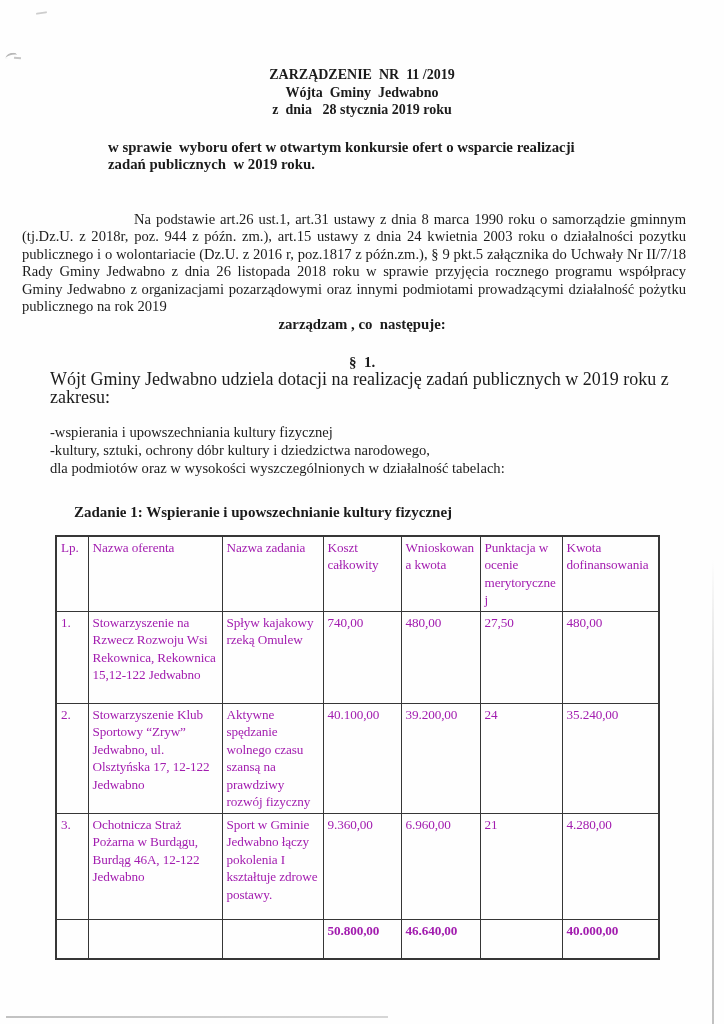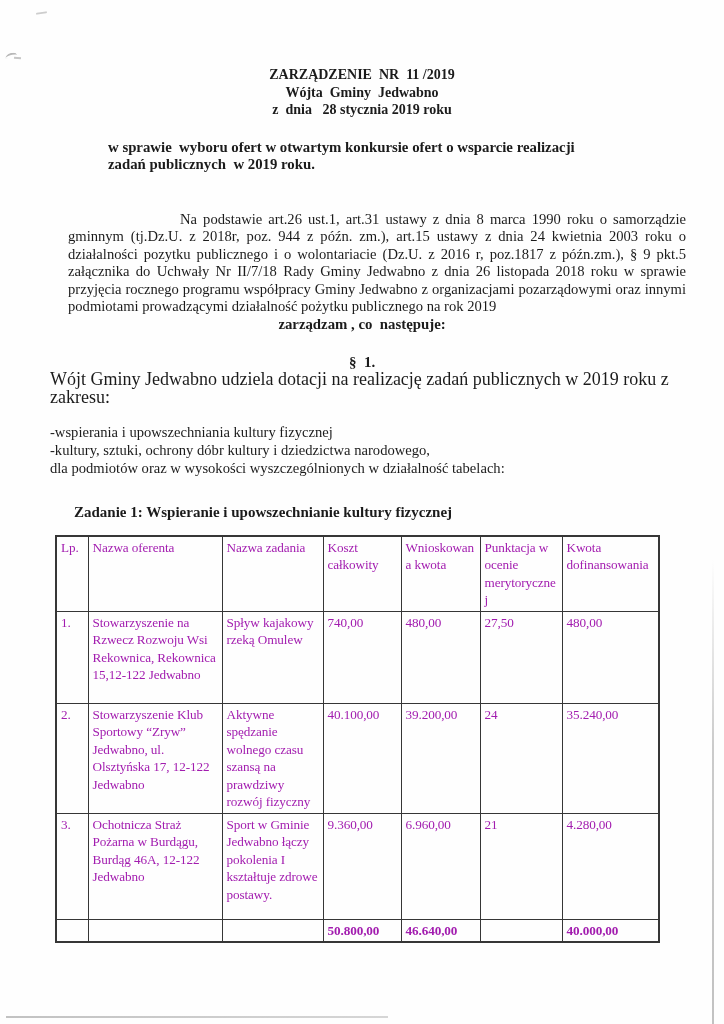--- a/index.html
+++ b/index.html
@@ -22,21 +22,21 @@
   
   .subject{
     margin:20px 110px 0 108px;
     font-weight:bold;
     font-size:14.8px;
     line-height:17.5px;
   }
 
   
   .legal{
-    margin:37px 38px 0 68px;
+    margin:37px 38px 0 22px;
     text-align:justify;
     text-indent:112px;
     font-size:14.6px;
     line-height:17.6px;
   }
   .ordain{
     text-align:center;
     font-weight:bold;
     font-size:14.8px;
     line-height:17.6px;
@@ -83,21 +83,21 @@
     vertical-align:top;
     text-align:left;
     font-weight:normal;
     padding:2px 3px 2px 4px;
     overflow-wrap:break-word;
   }
   tr.hdr-row{height:54px;}
   tr.row-1{height:92px;}
   tr.row-2{height:106px;}
   tr.row-3{height:106px;}
-  tr.total-row{height:23px;}
+  tr.total-row{height:40px;}
   tr.total-row td{font-weight:bold;}
 
   
   .scan-mark-a{
     position:absolute;left:36px;top:12px;width:11px;height:2px;
     background:#cdcdcd;transform:rotate(-8deg);border-radius:1px;
   }
   .scan-mark-b{
     position:absolute;left:5px;top:53px;width:12px;height:3px;
     border-top:2px solid #b8b8b8;border-radius:60% 40% 0 0/100% 60% 0 0;

